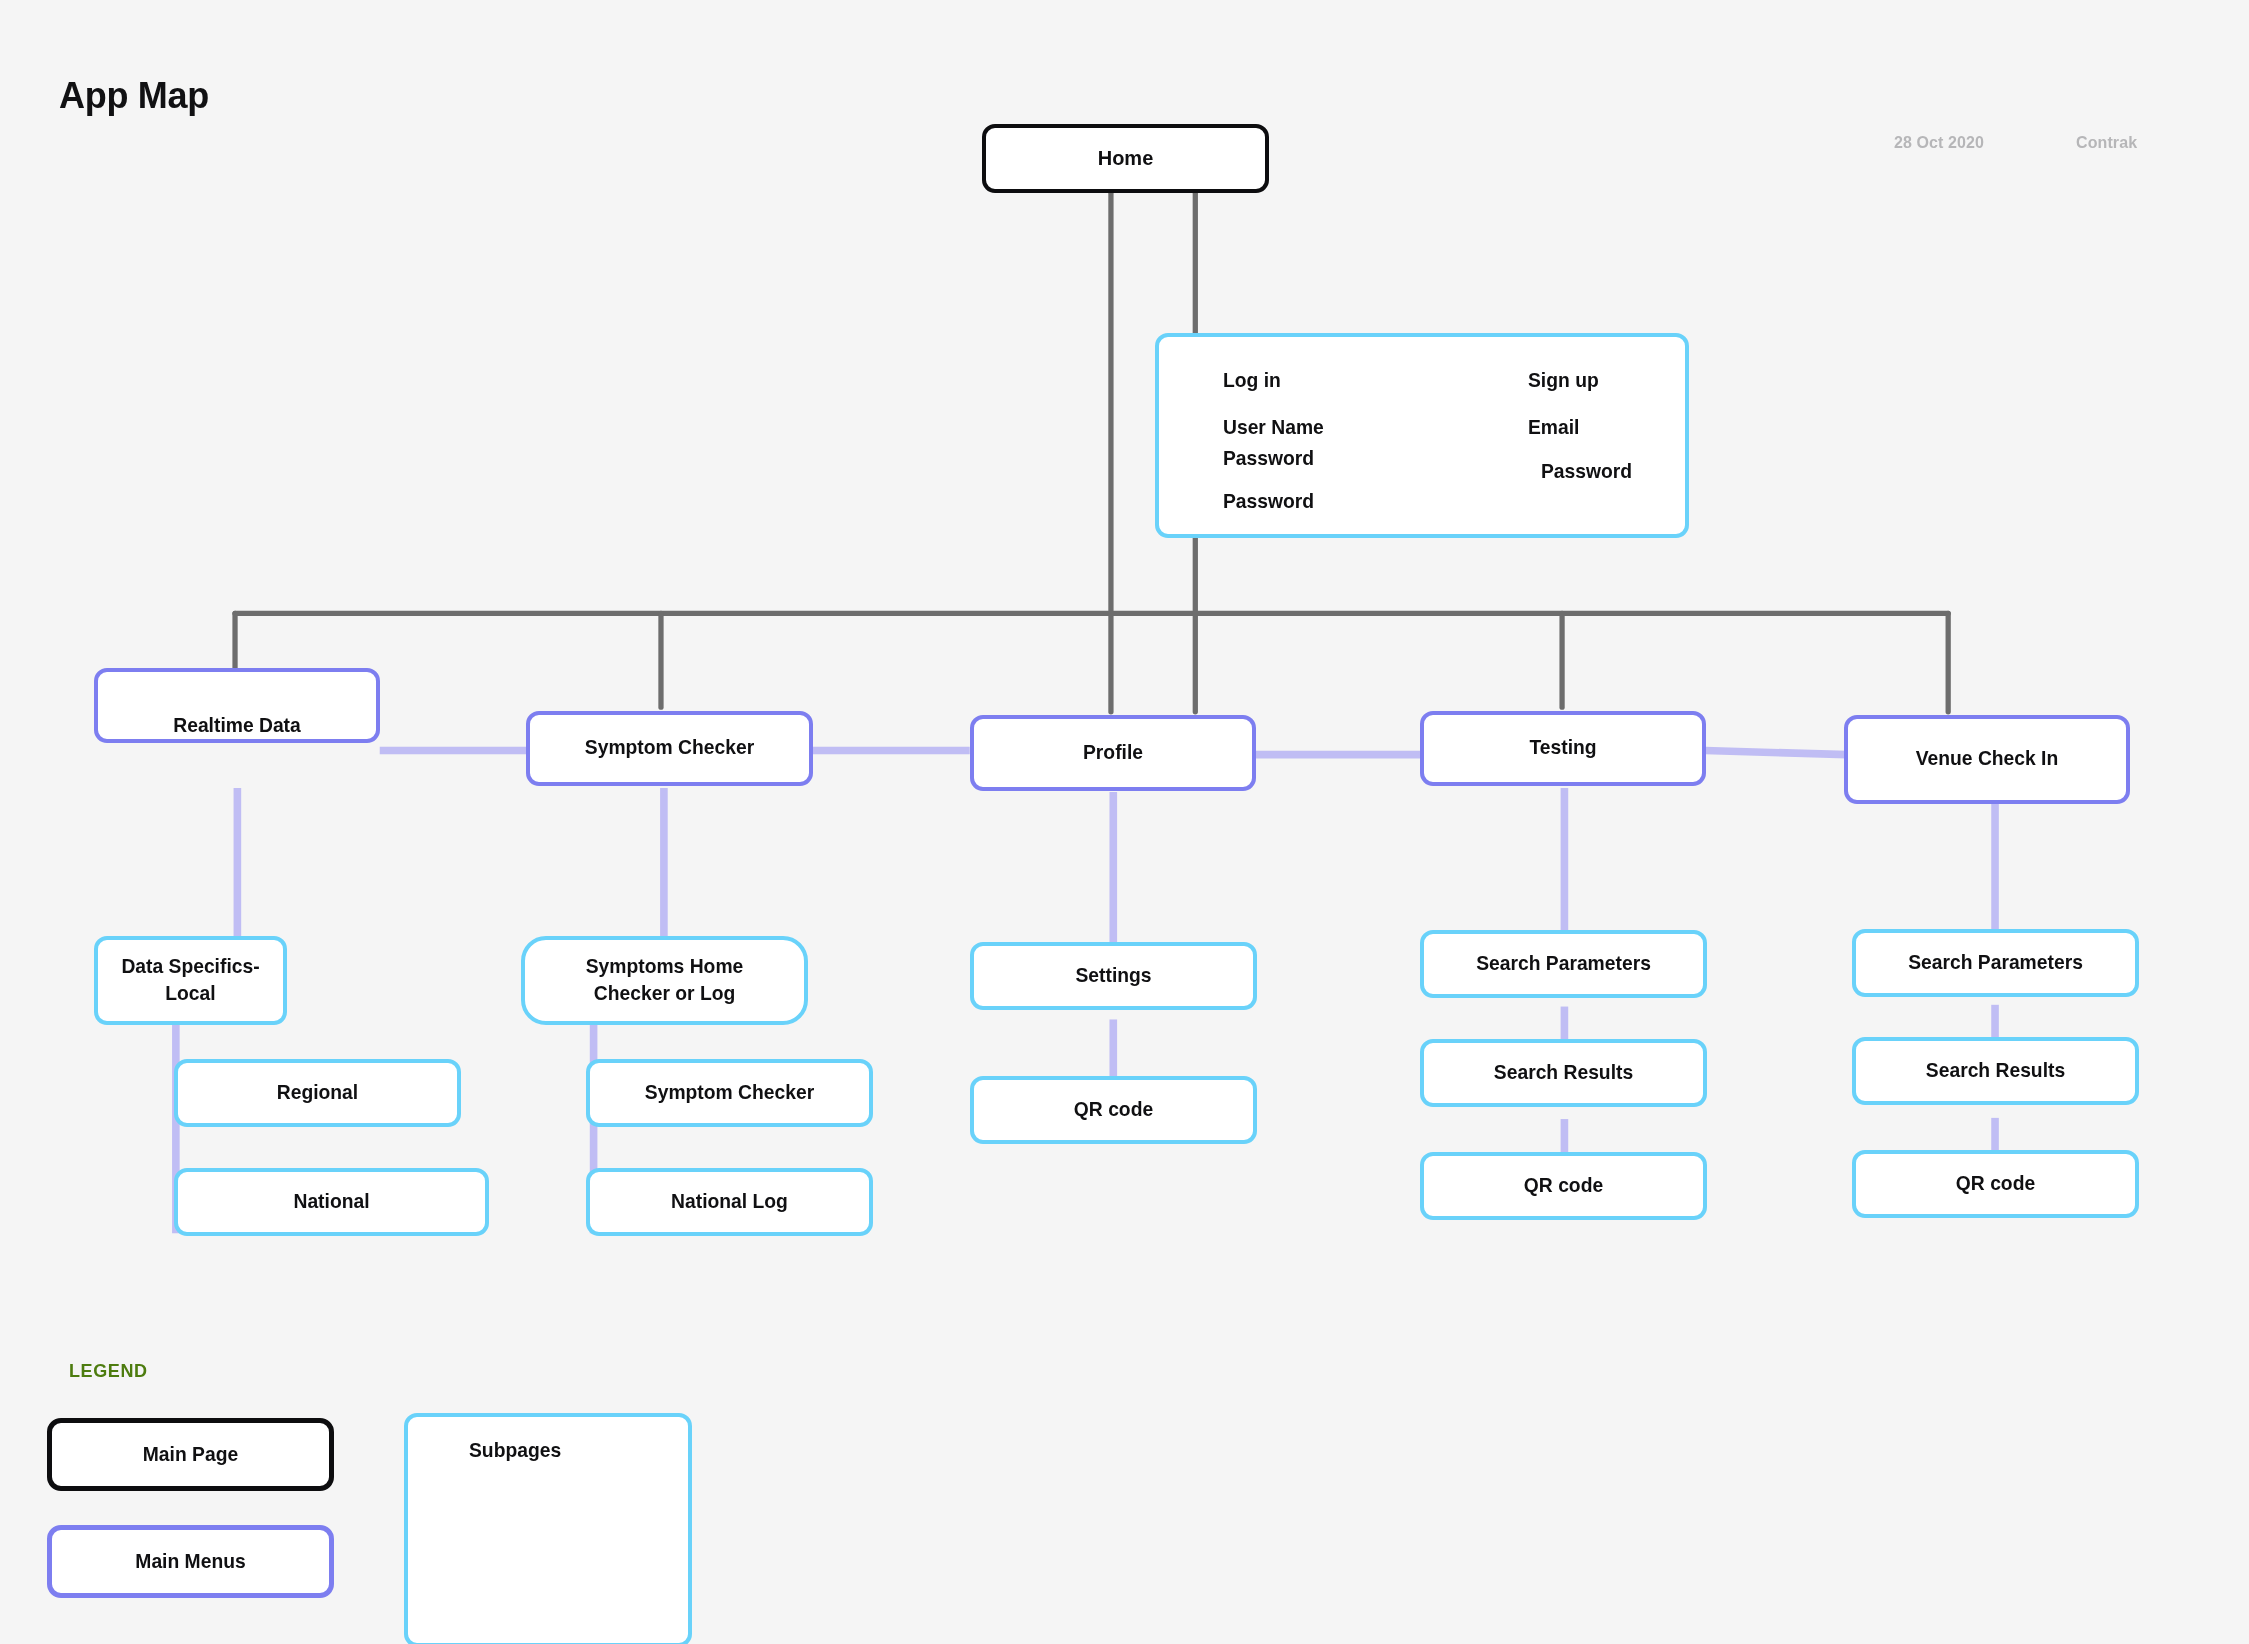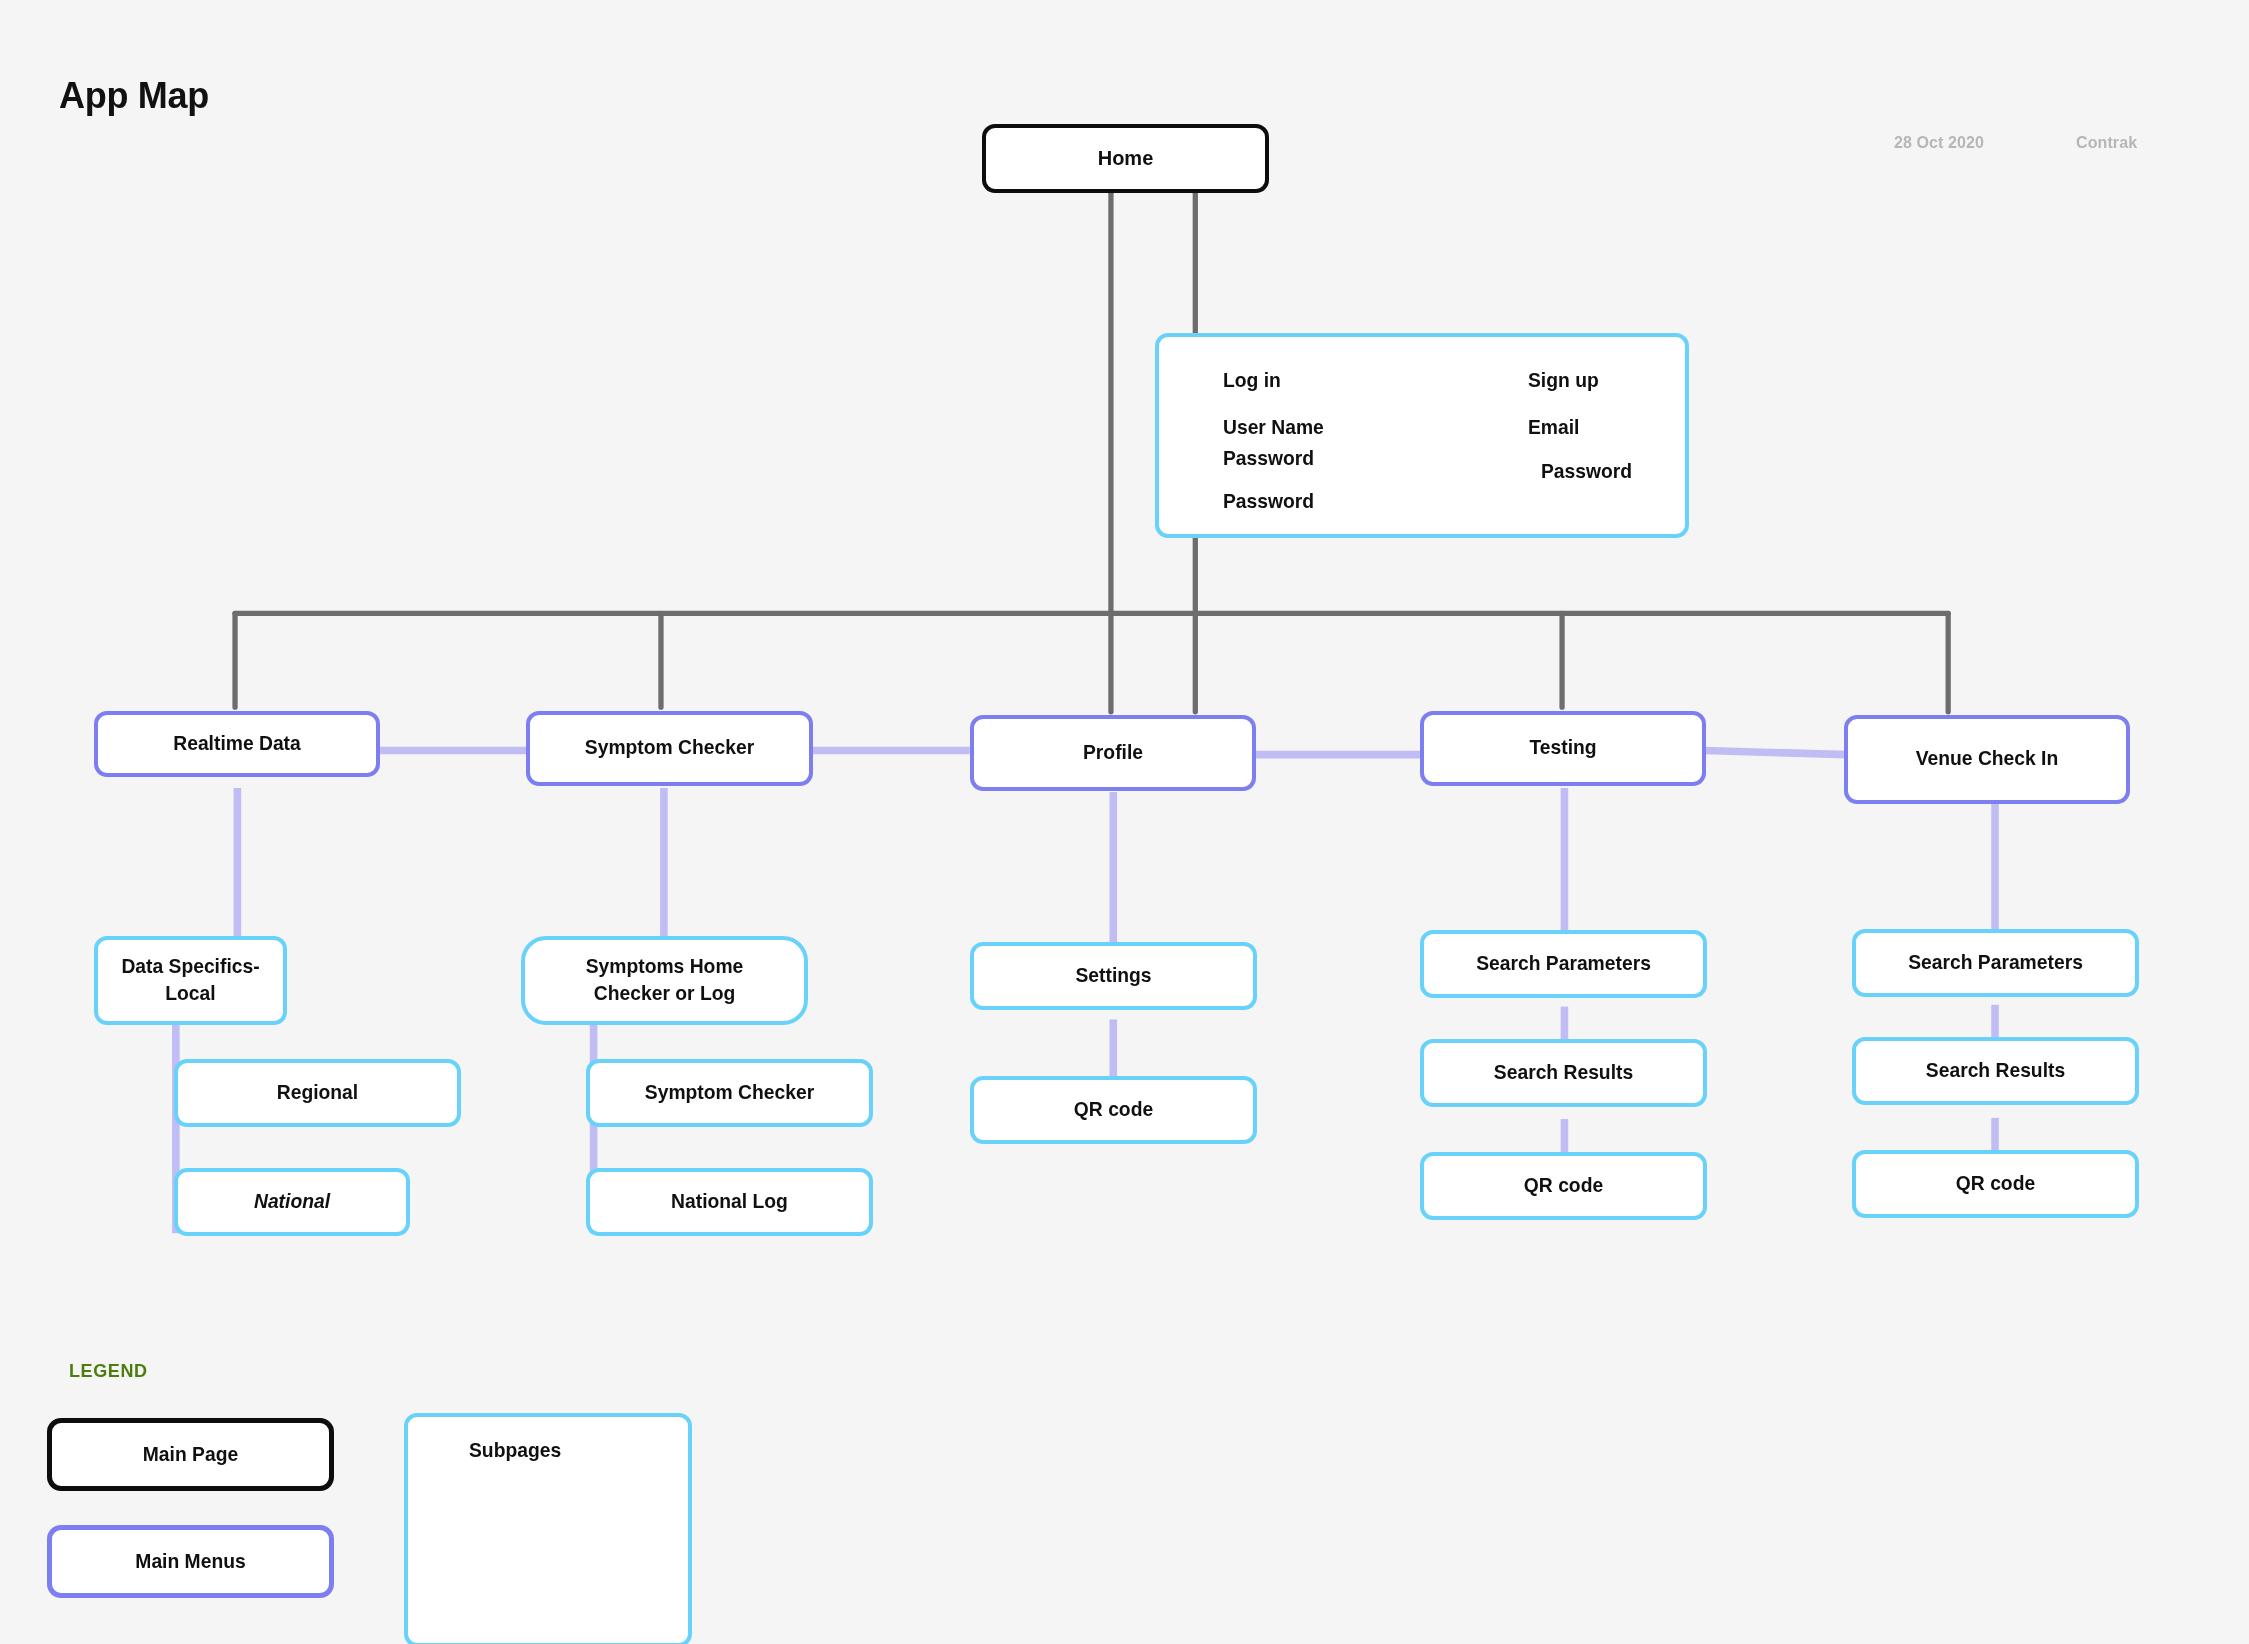--- a/index.html
+++ b/index.html
@@ -127,21 +127,21 @@
       <div class="auth-line" style="margin-top:8.8px;">Password</div>
       <div class="auth-line" style="margin-top:21px;">Password</div>
     </div>
     <div class="auth-col" style="left:369px;top:33px;">
       <div class="auth-line auth-head">Sign up</div>
       <div class="auth-line" style="margin-top:25px;">Email</div>
       <div class="auth-line" style="margin-top:22px;margin-left:13px;">Password</div>
     </div>
   </div>
 
-  <div class="node purple lvl-menu" style="left:94px;top:711px;width:286px;height:66px;">
+  <div class="node purple lvl-menu" style="left:94px;top:668px;width:286px;height:75px;align-items:flex-end;">
     <span>Realtime Data</span>
   </div>
 
   <div class="node purple lvl-menu" style="left:526px;top:711px;width:287px;height:75px;">
     <span>Symptom Checker</span>
   </div>
 
   <div class="node purple lvl-menu" style="left:970px;top:715px;width:286px;height:76px;">
     <span>Profile</span>
   </div>
@@ -154,21 +154,21 @@
     <span>Venue Check In</span>
   </div>
 
   <div class="node cyan lvl-sub" style="left:94px;top:936px;width:193px;height:89px;flex-direction:column;">
     <span>Data Specifics-</span>
     <span>Local</span>
   </div>
   <div class="node cyan lvl-sub" style="left:174px;top:1059px;width:287px;height:68px;">
     <span>Regional</span>
   </div>
-  <div class="node cyan lvl-sub" style="left:174px;top:1168px;width:236px;height:68px;font-style:italic;">
+  <div class="node cyan lvl-sub" style="left:174px;top:1168px;width:315px;height:68px;">
     <span>National</span>
   </div>
 
   <div class="node cyan lvl-sub" style="left:521px;top:936px;width:287px;height:89px;flex-direction:column;border-radius:25px;">
     <span>Symptoms Home</span>
     <span>Checker or Log</span>
   </div>
   <div class="node cyan lvl-sub" style="left:586px;top:1059px;width:287px;height:68px;">
     <span>Symptom Checker</span>
   </div>

